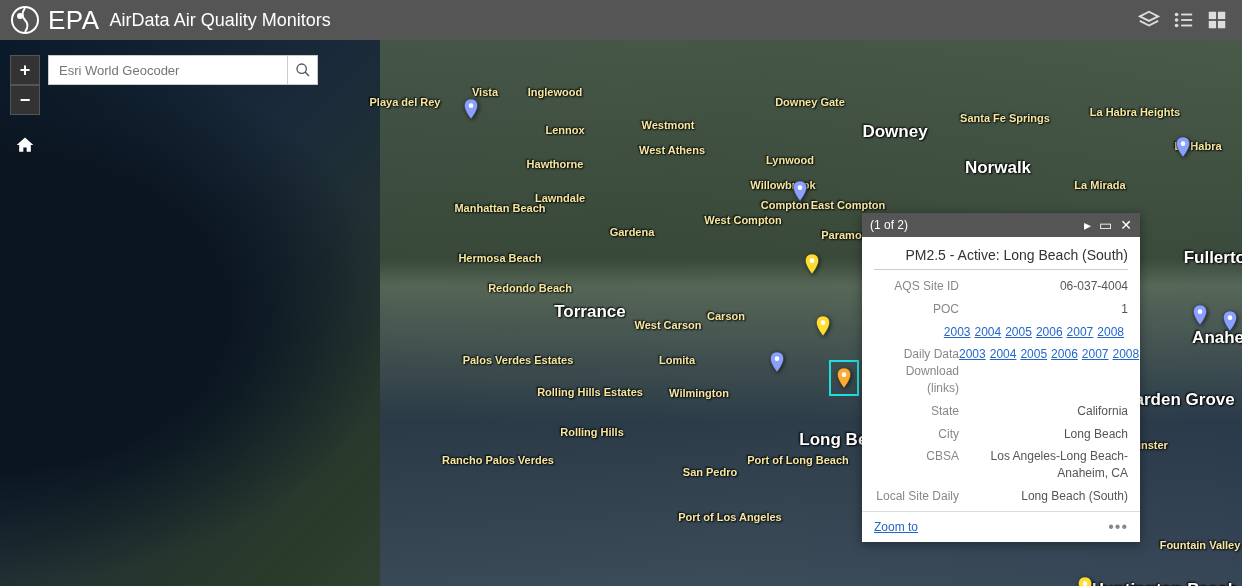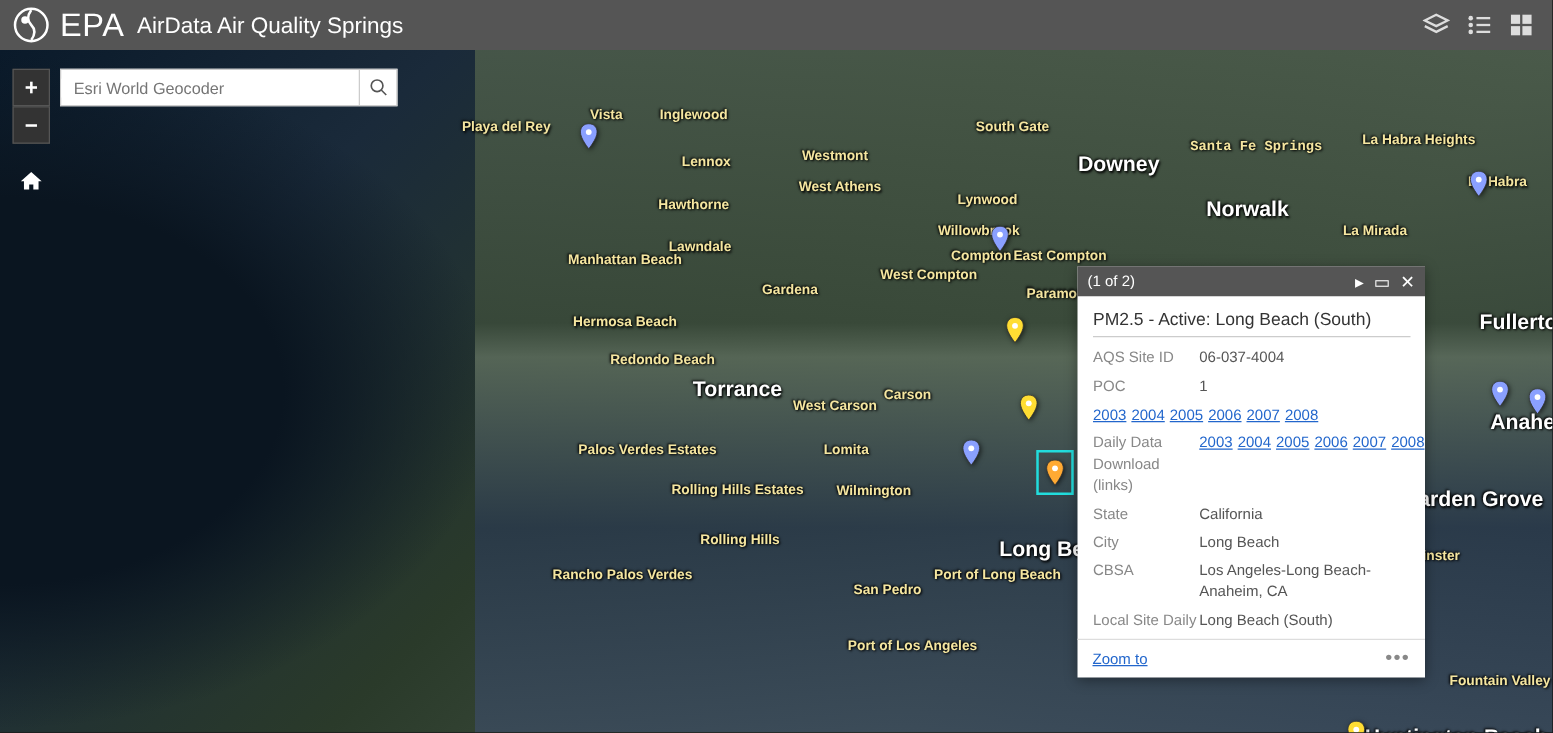--- a/index.html
+++ b/index.html
@@ -38,21 +38,21 @@
   
   .search-box { position: absolute; top: 15px; left: 48px; width: 270px; height: 30px; background: #fff; border: 1px solid #ccc; display: flex; align-items: center; }
   .search-input { flex: 1; border: none; outline: none; padding: 0 10px; font-size: 13px; color: #be185d; }
   .search-btn { width: 30px; height: 28px; border-left: 1px solid #ccc; display: flex; align-items: center; justify-content: center; cursor: pointer; }
   
   
   .popup { position: absolute; top: 173px; left: 862px; width: 278px; background: #fff; box-shadow: 0 2px 10px rgba(0,0,0,0.4); font-size: 12px; color: #333; }
   .popup-header { background: #555; color: #fff; height: 24px; display: flex; align-items: center; padding: 0 8px; font-size: 12px; }
   .popup-header-tools { margin-left: auto; display: flex; gap: 8px; align-items: center; }
   .popup-header-tools span { cursor: pointer; font-size: 14px; line-height: 1; }
-  .popup-body { padding: 10px 0 0 0; max-height: 320px; overflow-y: auto; position: relative; }
+  .popup-body { padding: 10px 0 0 0; max-height: 320px; overflow-y: auto; position: relative; text-align: right; }
   .popup-scroll { padding: 0 12px; }
   .popup-title { font-size: 14px; color: #333; padding-bottom: 6px; border-bottom: 1px solid #ccc; margin-bottom: 8px; }
   .popup-row { display: flex; margin-bottom: 6px; line-height: 1.4; }
   .popup-label { width: 85px; color: #888; flex-shrink: 0; }
   .popup-value { flex: 1; color: #555; }
   .popup-value a { color: #2266cc; text-decoration: underline; margin-right: 4px; cursor: pointer; }
   .popup-footer { border-top: 1px solid #ddd; padding: 6px 12px; display: flex; justify-content: space-between; align-items: center; }
   .popup-footer a { color: #2266cc; text-decoration: underline; cursor: pointer; font-size: 12px; }
   .popup-dots { color: #888; cursor: pointer; font-size: 16px; letter-spacing: 1px; }
   
@@ -68,21 +68,21 @@
   <div class="logo">
     <span class="logo-icon">
       <svg viewBox="0 0 30 30">
           <circle cx="15" cy="15" r="13" fill="none" stroke="#fff" stroke-width="2"></circle>
           <path d="M15 3 Q10 10 15 15 Q20 20 15 27" fill="none" stroke="#fff" stroke-width="2"></path>
           <circle cx="10" cy="11" r="3" fill="#fff"></circle>
         </svg>
     </span>
     <span class="logo-text">EPA</span>
   </div>
-  <span class="app-title">AirData Air Quality Springs</span>
+  <span class="app-title">AirData Air Quality Monitors</span>
   <div class="header-tools">
     <div class="header-tool">
       <svg width="22" height="22" viewBox="0 0 24 24" fill="none" stroke="#ddd" stroke-width="2">
           <polygon points="12,3 22,8 12,13 2,8"></polygon>
           <polyline points="2,13 12,18 22,13"></polyline>
         </svg>
     </div>
     <div class="header-tool">
       <svg width="22" height="22" viewBox="0 0 24 24" fill="#ddd">
           <circle cx="5" cy="6" r="2"></circle>
@@ -111,23 +111,23 @@
   <div id="city-labels">
       <div class="city-label" style="left: 405px; top: 62px; transform: translate(-50%, -50%);">Playa del Rey</div>
       <div class="city-label" style="left: 485px; top: 52px; transform: translate(-50%, -50%);">Vista</div>
       <div class="city-label" style="left: 555px; top: 52px; transform: translate(-50%, -50%);">Inglewood</div>
       <div class="city-label" style="left: 565px; top: 90px; transform: translate(-50%, -50%);">Lennox</div>
       <div class="city-label" style="left: 668px; top: 85px; transform: translate(-50%, -50%);">Westmont</div>
       <div class="city-label" style="left: 672px; top: 110px; transform: translate(-50%, -50%);">West Athens</div>
       <div class="city-label" style="left: 555px; top: 124px; transform: translate(-50%, -50%);">Hawthorne</div>
       <div class="city-label" style="left: 783px; top: 145px; transform: translate(-50%, -50%);">Willowbrook</div>
       <div class="city-label" style="left: 790px; top: 120px; transform: translate(-50%, -50%);">Lynwood</div>
-      <div class="city-label" style="left: 810px; top: 62px; transform: translate(-50%, -50%);">South Gate</div>
+      <div class="city-label" style="left: 810px; top: 62px; transform: translate(-50%, -50%);">Downey Gate</div>
       <div class="city-label big" style="left: 895px; top: 92px; transform: translate(-50%, -50%);">Downey</div>
-      <div class="city-label" style="left: 1005px; top: 78px; transform: translate(-50%, -50%); font-family: Liberation Mono, monospace;">Santa Fe Springs</div>
+      <div class="city-label" style="left: 1005px; top: 78px; transform: translate(-50%, -50%);">Santa Fe Springs</div>
       <div class="city-label" style="left: 1135px; top: 72px; transform: translate(-50%, -50%);">La Habra Heights</div>
       <div class="city-label" style="left: 1198px; top: 106px; transform: translate(-50%, -50%);">La Habra</div>
       <div class="city-label big" style="left: 998px; top: 128px; transform: translate(-50%, -50%);">Norwalk</div>
       <div class="city-label" style="left: 1100px; top: 145px; transform: translate(-50%, -50%);">La Mirada</div>
       <div class="city-label" style="left: 500px; top: 168px; transform: translate(-50%, -50%);">Manhattan Beach</div>
       <div class="city-label" style="left: 560px; top: 158px; transform: translate(-50%, -50%);">Lawndale</div>
       <div class="city-label" style="left: 632px; top: 192px; transform: translate(-50%, -50%);">Gardena</div>
       <div class="city-label" style="left: 785px; top: 165px; transform: translate(-50%, -50%);">Compton</div>
       <div class="city-label" style="left: 848px; top: 165px; transform: translate(-50%, -50%);">East Compton</div>
       <div class="city-label" style="left: 743px; top: 180px; transform: translate(-50%, -50%);">West Compton</div>

